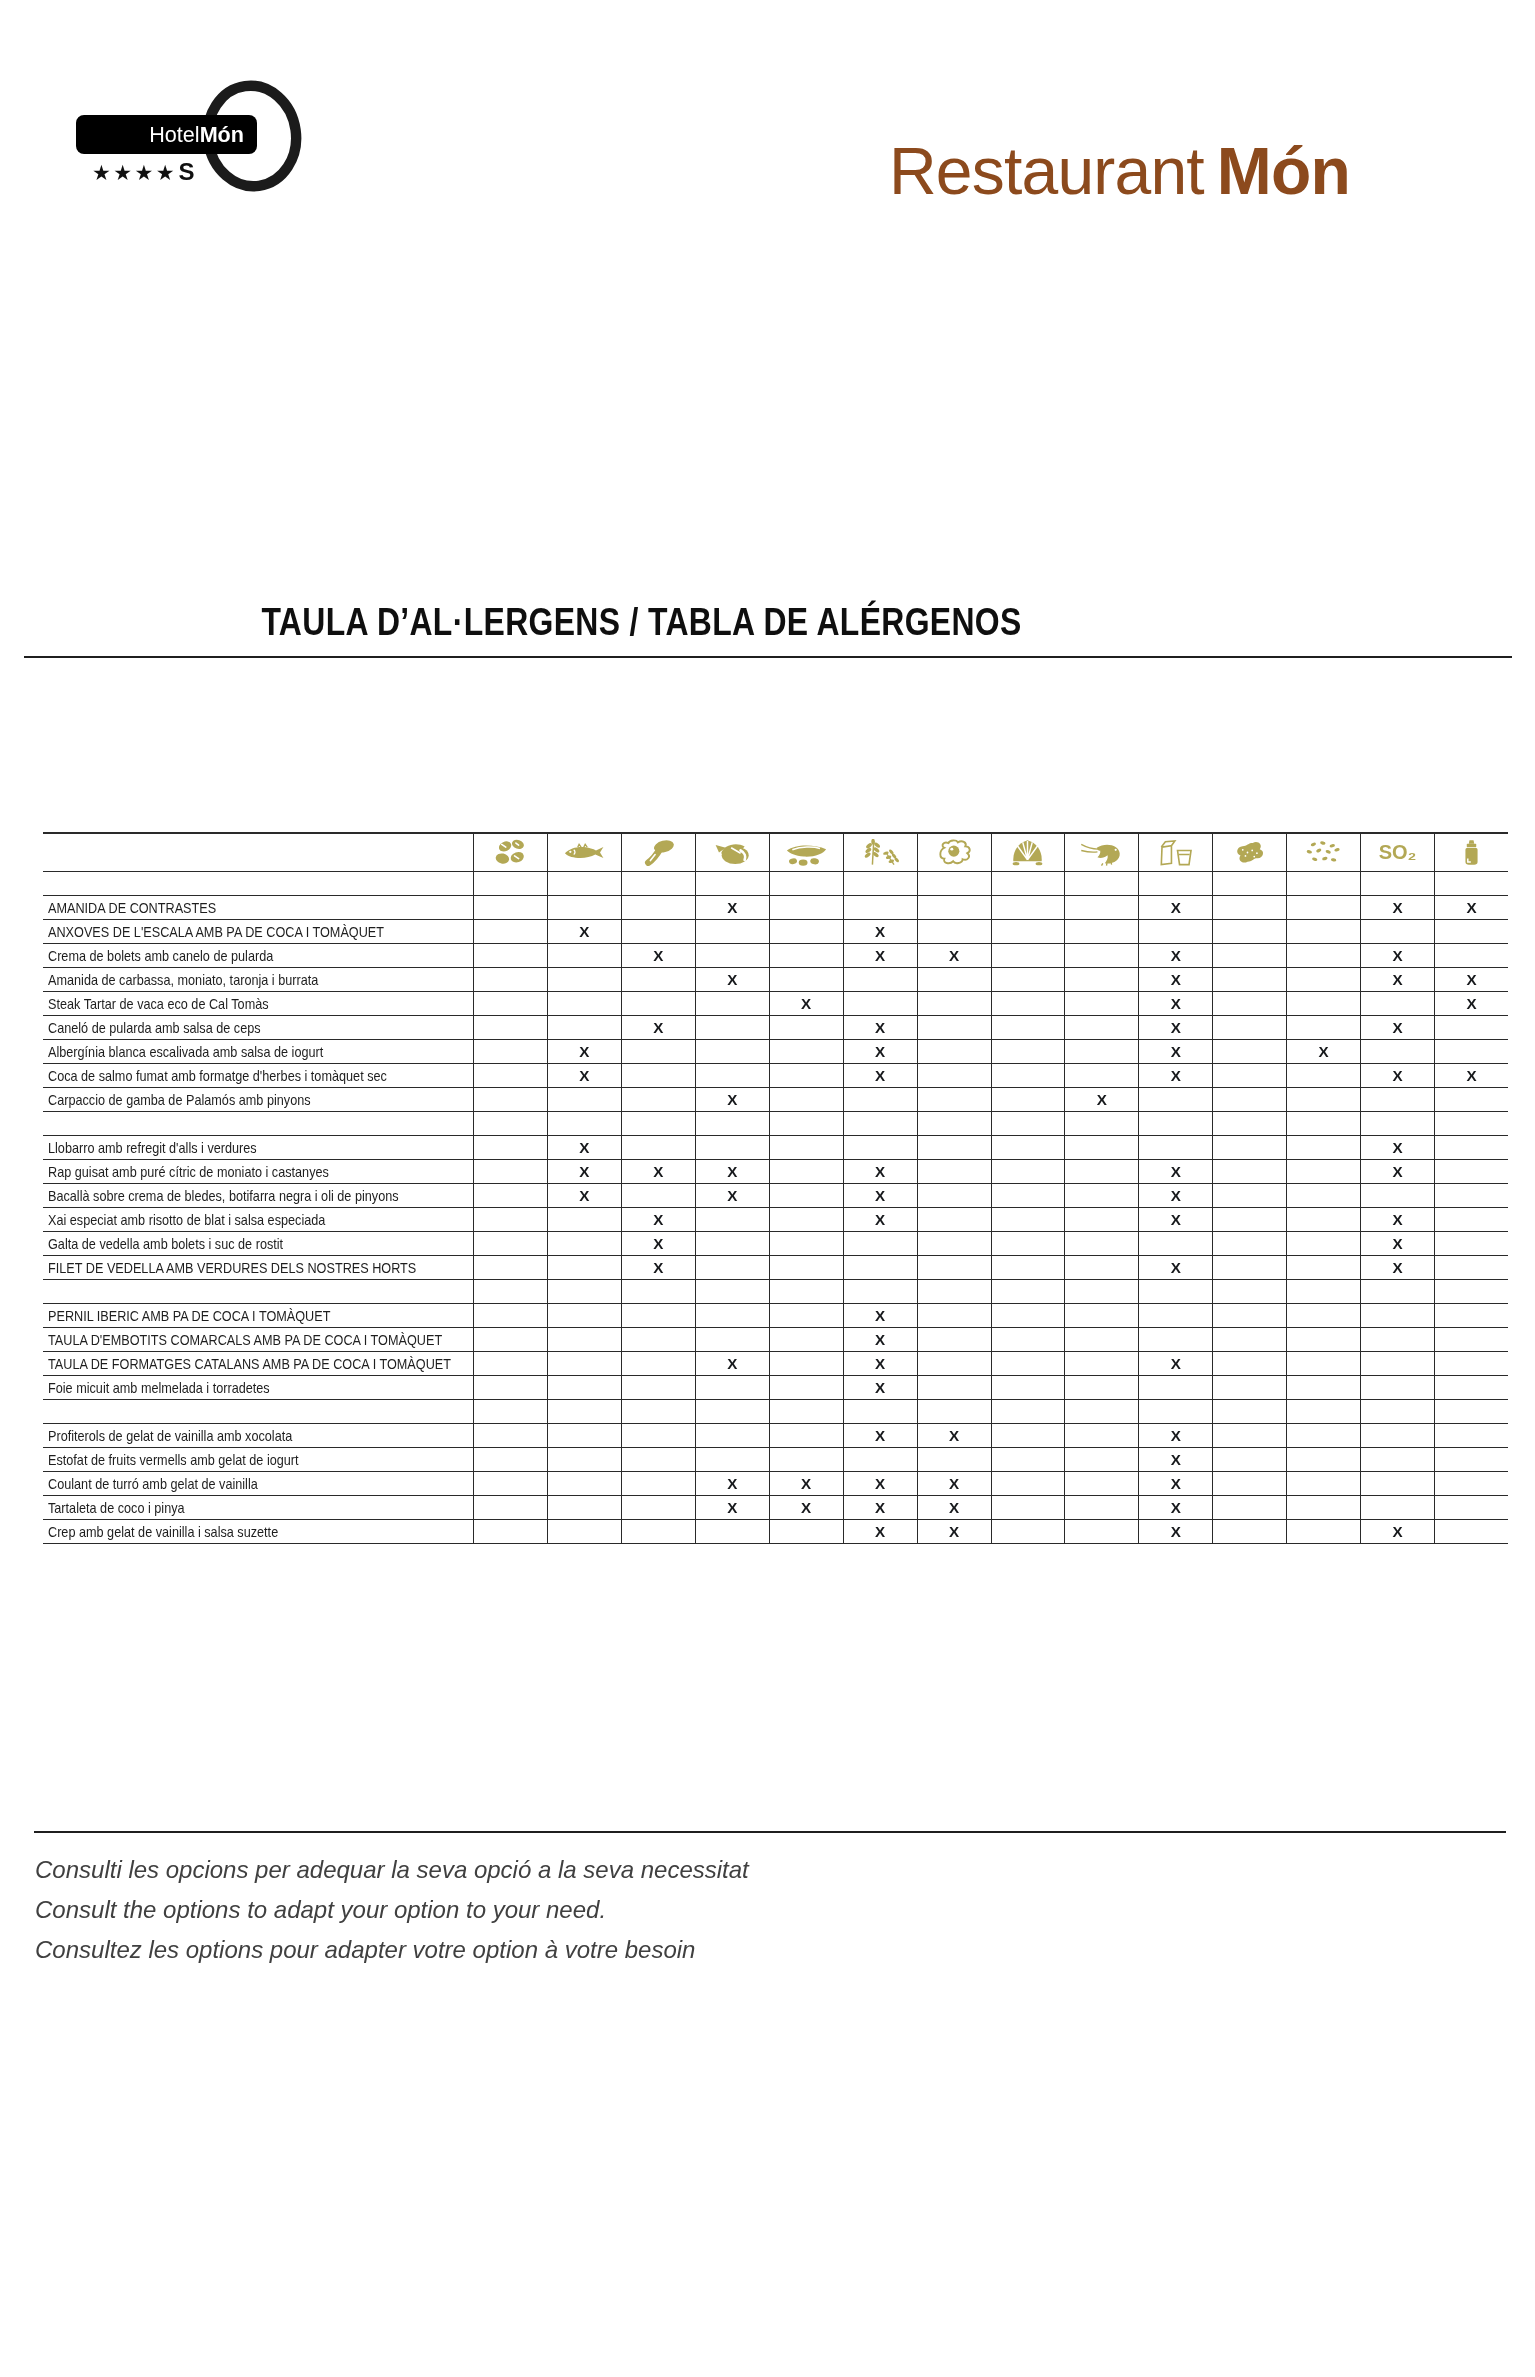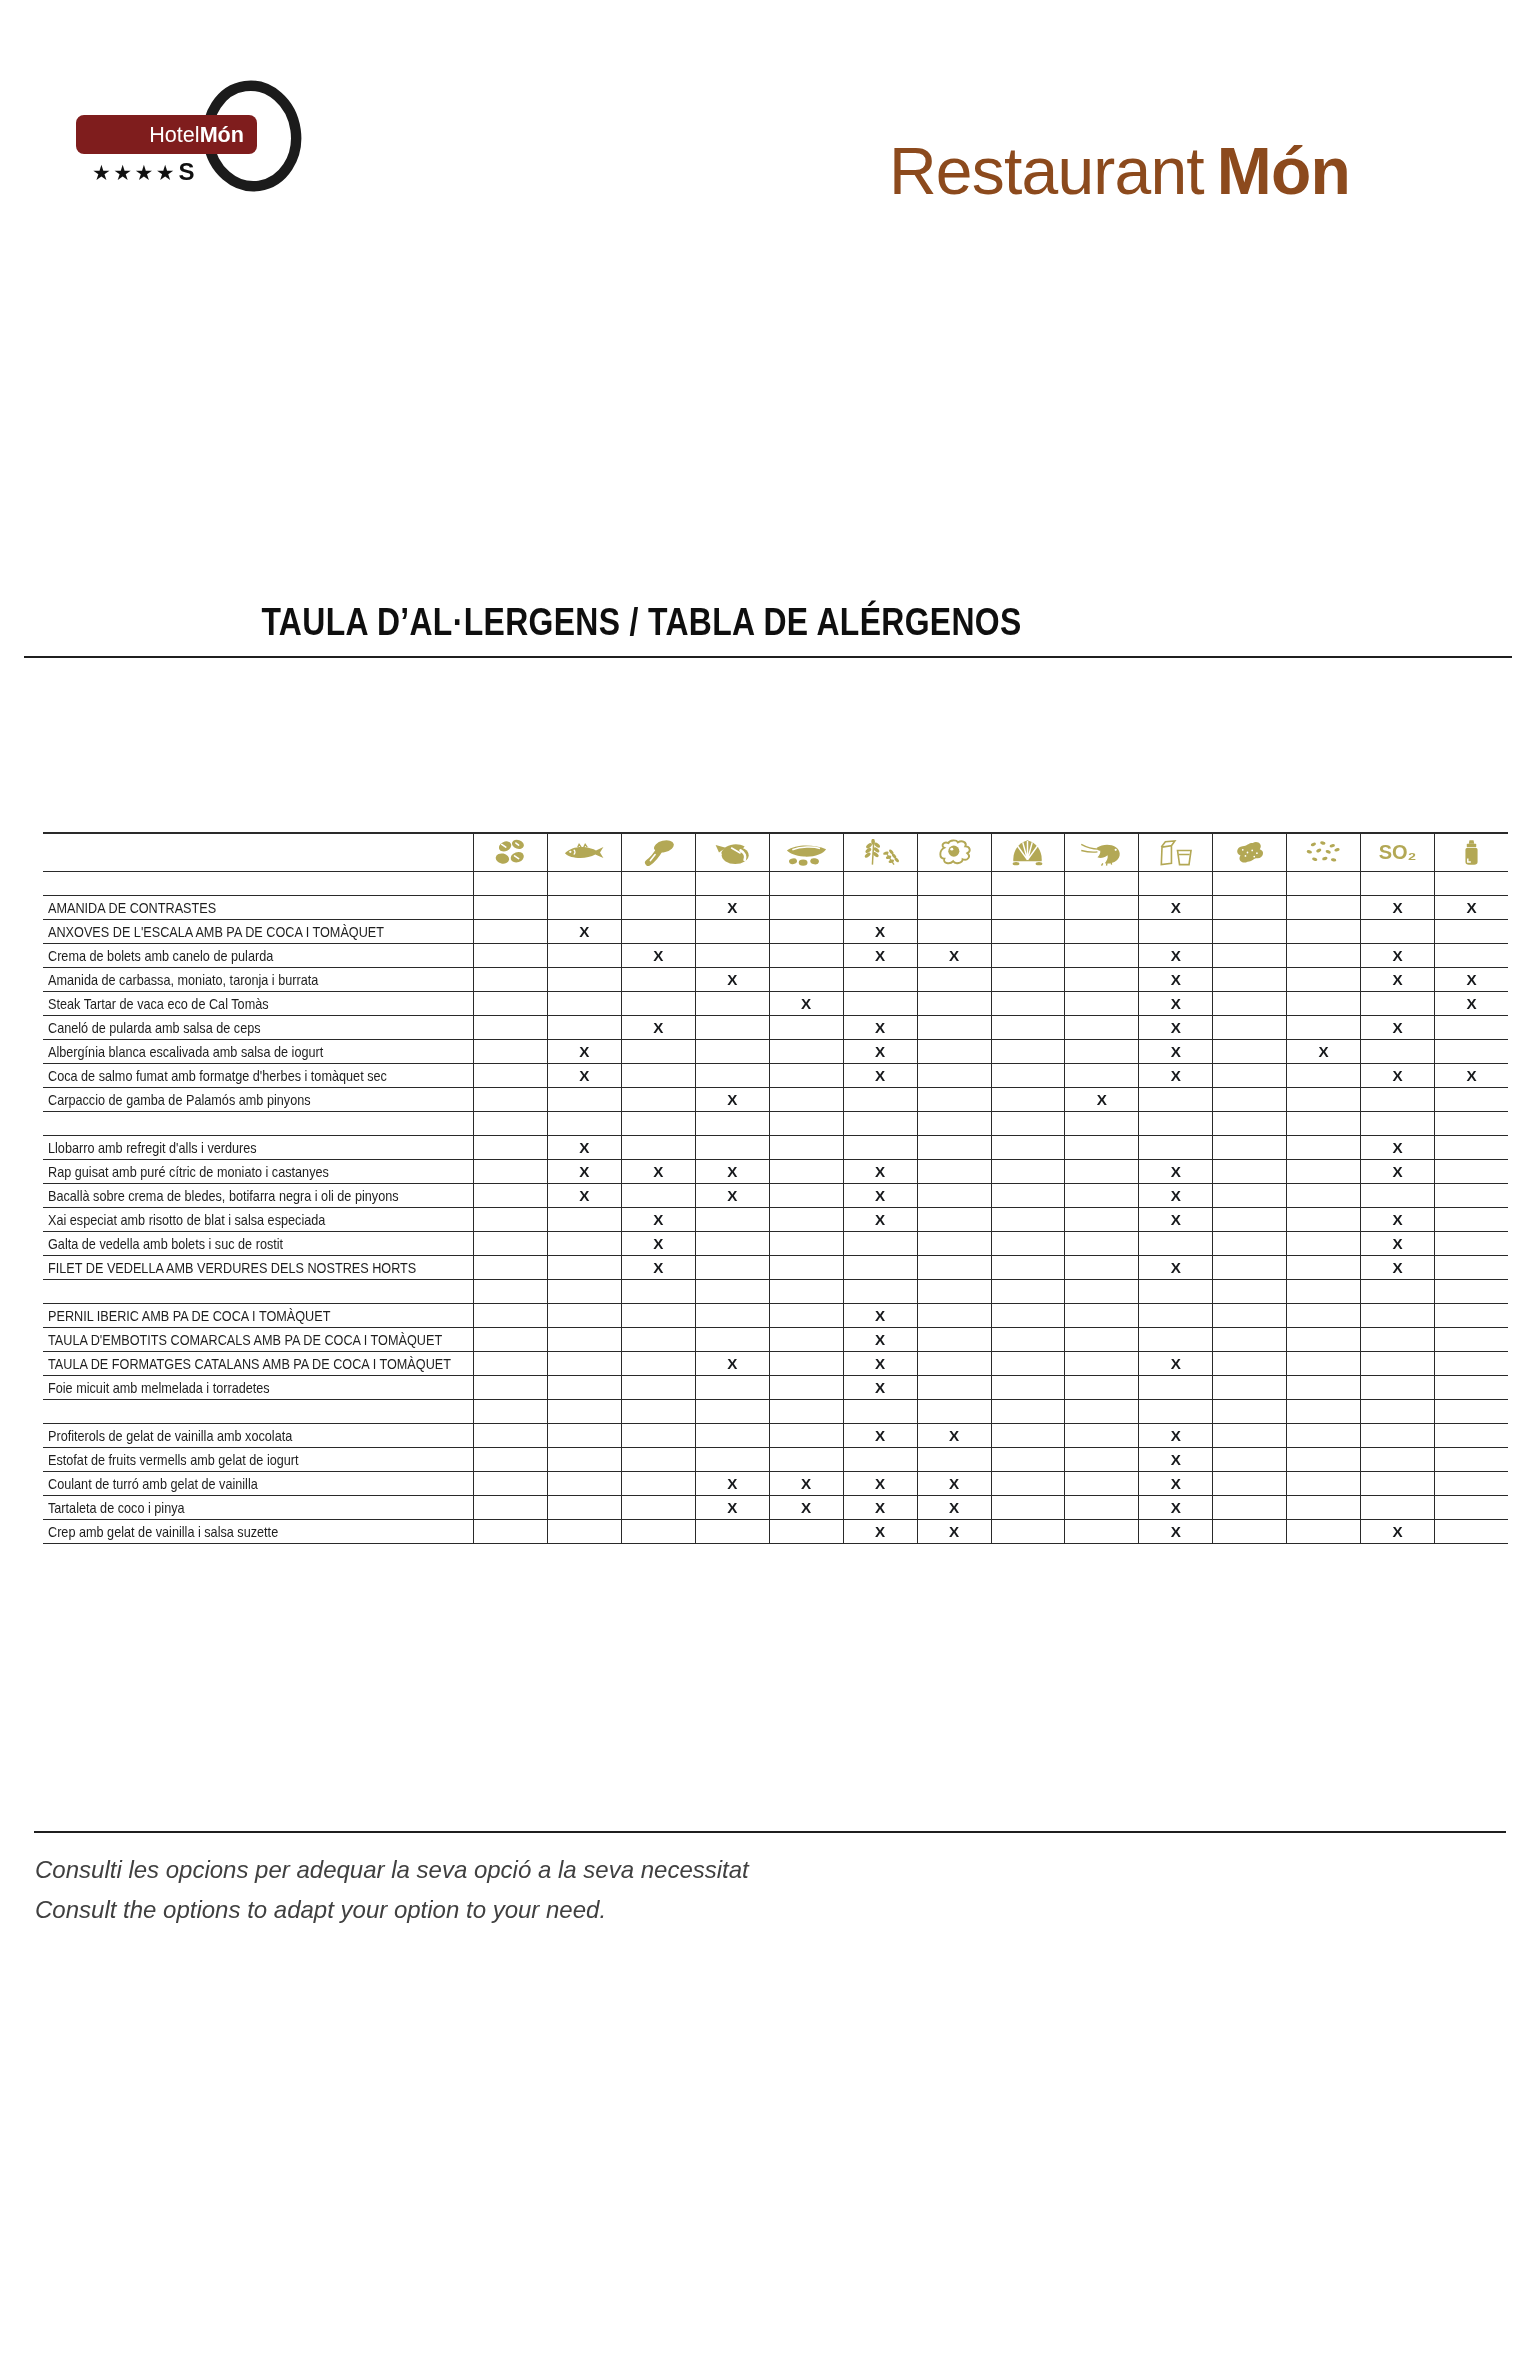--- a/index.html
+++ b/index.html
@@ -2,21 +2,21 @@
 <html style="font-size:13px"><head>
 <meta charset="utf-8">
 <style>
   html,body{margin:0;padding:0;background:#fff;}
   body{width:1536px;height:2377px;position:relative;font-family:"Liberation Sans",sans-serif;
        --olive:#B3A855;--brown:#8C4A1D;--line:#2A2A2A;}
 
   
   .logo{position:absolute;left:76px;top:79px;width:240px;height:119px;}
   .ring{position:absolute;left:120px;top:0;}
-  .plate{position:absolute;left:0;top:36px;width:181px;height:39px;background:#7f1d1d;border-radius:8px;
+  .plate{position:absolute;left:0;top:36px;width:181px;height:39px;background:#000000;border-radius:8px;
          color:#fff;font-size:21.6px;display:flex;align-items:center;justify-content:flex-end;
          padding-right:13px;box-sizing:border-box;white-space:nowrap;}
   .plate b{font-weight:700;}
   .stars{position:absolute;left:16px;top:79px;font-size:21px;letter-spacing:2.4px;color:#101010;white-space:nowrap;}
   .stars b{font-size:24px;letter-spacing:0;margin-left:1.6px;font-weight:700;}
 
   
   .brand{position:absolute;left:889px;top:135px;font-size:66px;line-height:1.1;color:var(--brown);
          letter-spacing:-0.8px;white-space:nowrap;font-weight:400;}
   .brand b{font-weight:700;margin-left:13px;}
@@ -718,14 +718,15 @@
     <div class="td markcell"></div>
     <div class="td markcell"></div>
     <div class="td markcell">X</div>
     <div class="td markcell"></div>
   </div>
 
 <div class="rule rule-footer"></div>
 <div class="footer">
   <div>Consulti les opcions per adequar la seva opció a la seva necessitat</div>
   <div>Consult the options to adapt your option to your need.</div>
+  <div>Consultez les options pour adapter votre option à votre besoin</div>
 </div>
 
 
 </body></html>

